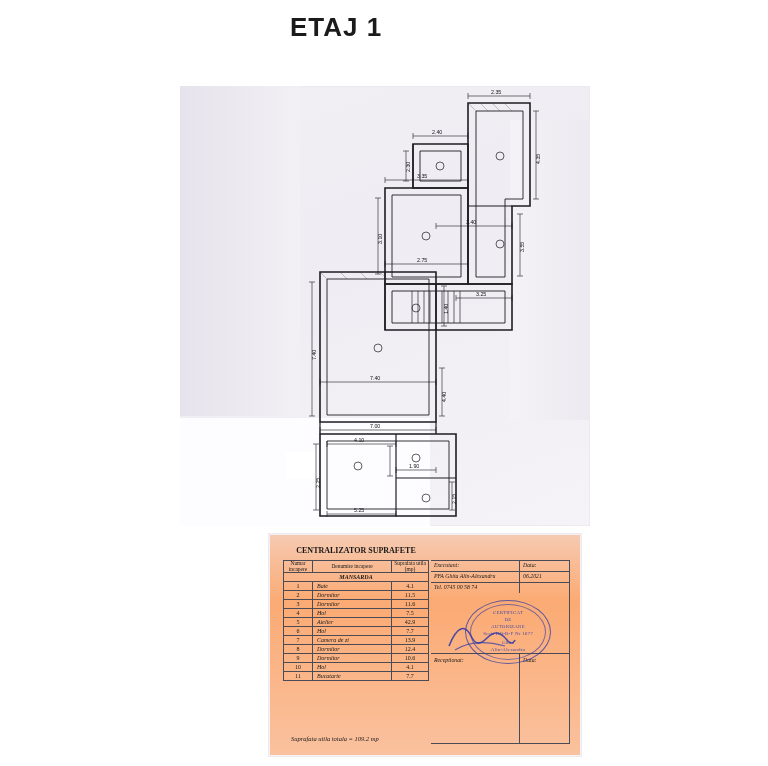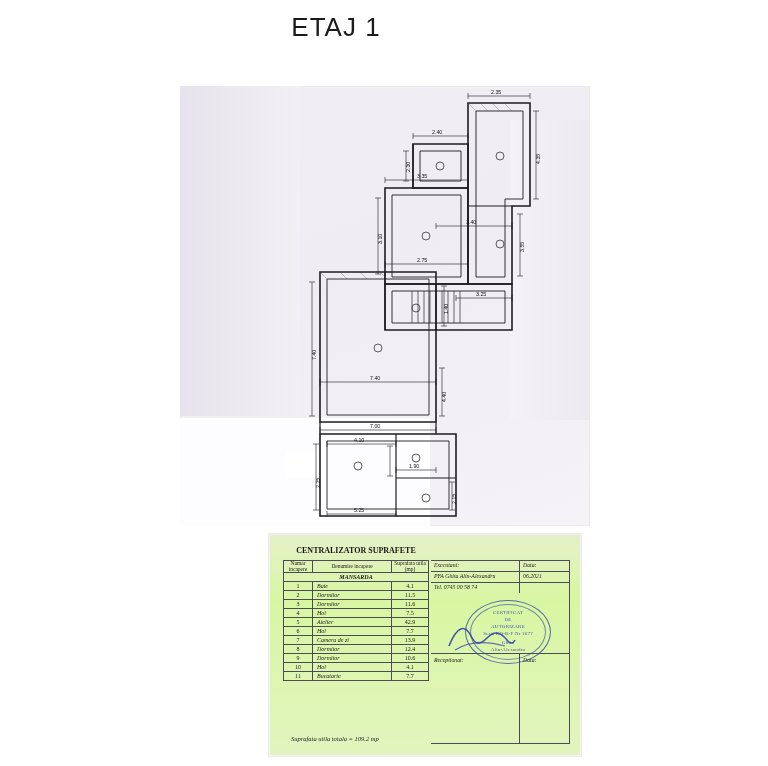--- a/index.html
+++ b/index.html
@@ -15,21 +15,21 @@
     overflow: hidden;
   }
 
   .page-title {
     position: absolute;
     top: 12px;
     left: 0;
     width: 672px;
     text-align: center;
     font-size: 26px;
-    font-weight: normal;
+    font-weight: bold;
     letter-spacing: 1px;
     color: #1b1b1b;
     font-family: "Liberation Sans", sans-serif;
   }
 
   
   .scan-sheet {
     position: absolute;
     left: 180px;
     top: 86px;
@@ -84,21 +84,21 @@
   }
   .plan svg { display: block; }
 
   
   .table-sheet {
     position: absolute;
     left: 268px;
     top: 533px;
     width: 312px;
     height: 222px;
-    background: #bef264;
+    background: #f97316;
     box-shadow: 0 0 0 1px #efeaee inset;
     border: 1px solid #efeaee;
   }
   .table-sheet-inner {
     position: absolute;
     inset: 0;
     background:
       linear-gradient(180deg, rgba(245,240,245,0.7) 0%, rgba(255,253,255,0.4) 30%, rgba(250,246,250,0.6) 100%);
   }
   .tbl-title {

